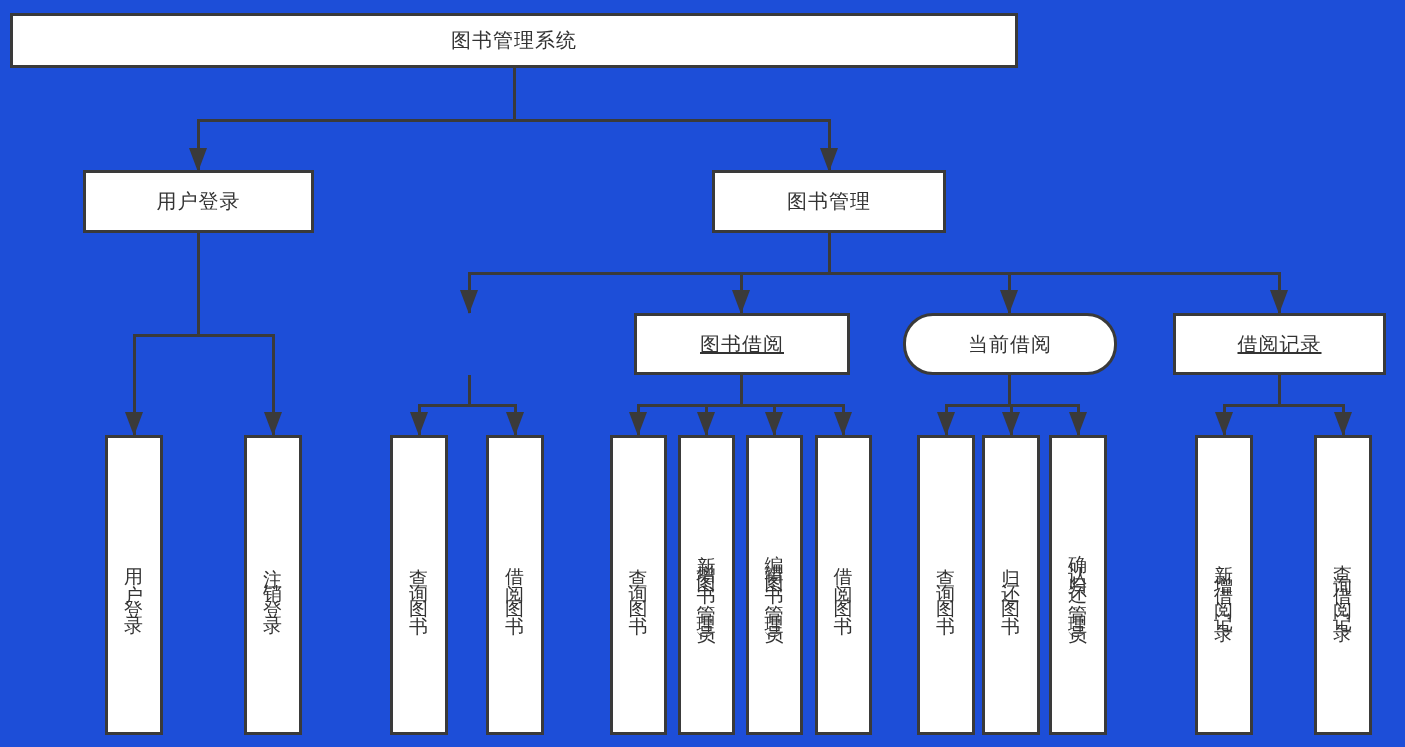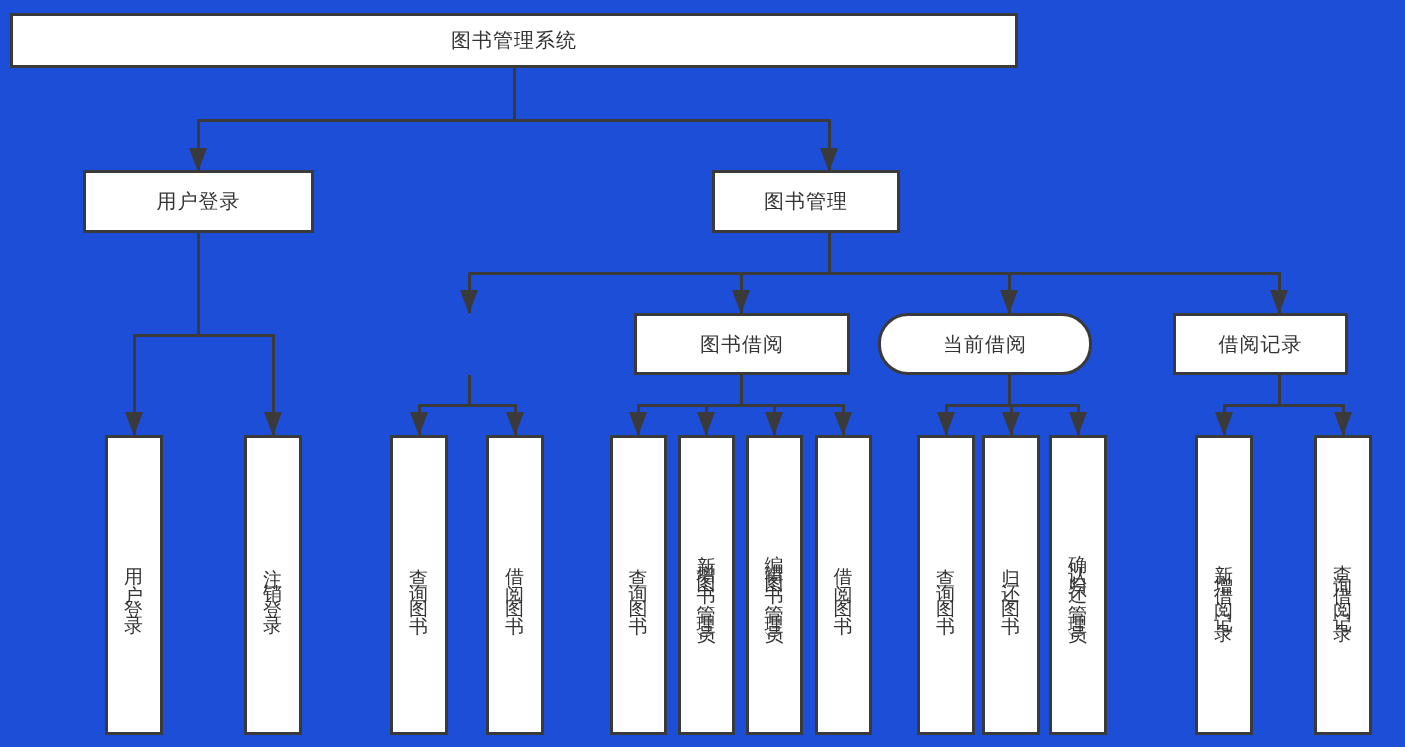--- a/index.html
+++ b/index.html
@@ -73,21 +73,21 @@
   <div class="vline" style="left:513px; top:68px; height:53px;"></div>
   <div class="hline" style="left:197px; top:119px; width:634px;"></div>
   <div class="vline" style="left:197px; top:119px; height:52px;"></div>
   <div class="arrow" style="left:189px; top:148px;"></div>
   <div class="vline" style="left:828px; top:119px; height:52px;"></div>
   <div class="arrow" style="left:820px; top:148px;"></div>
 
   <div class="box h" style="left:83px; top:170px; width:231px; height:63px;">
     <span>用户登录</span>
   </div>
-  <div class="box h" style="left:712px; top:170px; width:188px; height:63px;text-align:center;">
+  <div class="box h" style="left:712px; top:170px; width:234px; height:63px;text-align:center;">
     <span>图书管理</span>
   </div>
 
   <div class="vline" style="left:197px; top:233px; height:104px;"></div>
   <div class="hline" style="left:133px; top:334px; width:142px;"></div>
   <div class="vline" style="left:133px; top:334px; height:101px;"></div>
   <div class="arrow" style="left:125px; top:412px;"></div>
   <div class="vline" style="left:272px; top:334px; height:101px;"></div>
   <div class="arrow" style="left:264px; top:412px;"></div>
 
@@ -95,27 +95,27 @@
   <div class="hline" style="left:468px; top:272px; width:813px;"></div>
   <div class="vline" style="left:468px; top:272px; height:41px;"></div>
   <div class="arrow" style="left:460px; top:290px;"></div>
   <div class="vline" style="left:740px; top:272px; height:41px;"></div>
   <div class="arrow" style="left:732px; top:290px;"></div>
   <div class="vline" style="left:1008px; top:272px; height:41px;"></div>
   <div class="arrow" style="left:1000px; top:290px;"></div>
   <div class="vline" style="left:1278px; top:272px; height:41px;"></div>
   <div class="arrow" style="left:1270px; top:290px;"></div>
 
-  <div class="box h" style="left:634px; top:313px; width:216px; height:62px;">
+  <div class="box h" style="left:634px; top:313px; width:216px; height:62px;text-decoration:underline;">
     <span>图书借阅</span>
   </div>
-  <div class="box h" style="left:878px; top:313px; width:214px; height:62px;border-radius:30px;">
+  <div class="box h" style="left:903px; top:313px; width:214px; height:62px;border-radius:30px;">
     <span>当前借阅</span>
   </div>
-  <div class="box h" style="left:1173px; top:313px; width:175px; height:62px;">
+  <div class="box h" style="left:1173px; top:313px; width:213px; height:62px;text-decoration:underline;">
     <span>借阅记录</span>
   </div>
 
   <div class="vline" style="left:468px; top:375px; height:32px;"></div>
   <div class="hline" style="left:418px; top:404px; width:99px;"></div>
   <div class="vline" style="left:418px; top:404px; height:31px;"></div>
   <div class="arrow" style="left:410px; top:412px;"></div>
   <div class="vline" style="left:514px; top:404px; height:31px;"></div>
   <div class="arrow" style="left:506px; top:412px;"></div>
 

